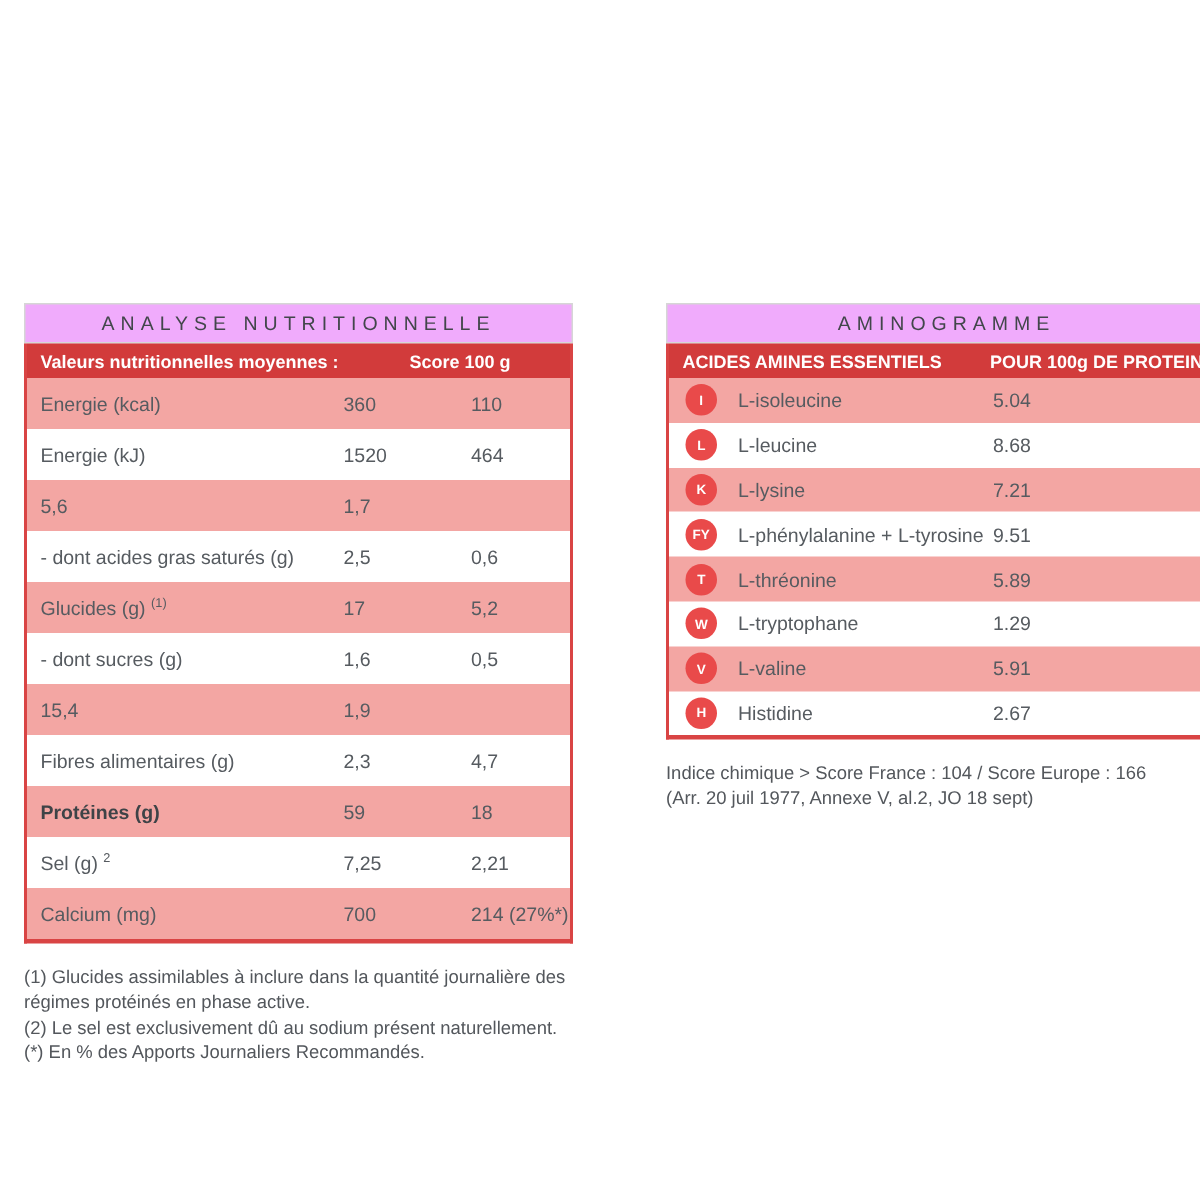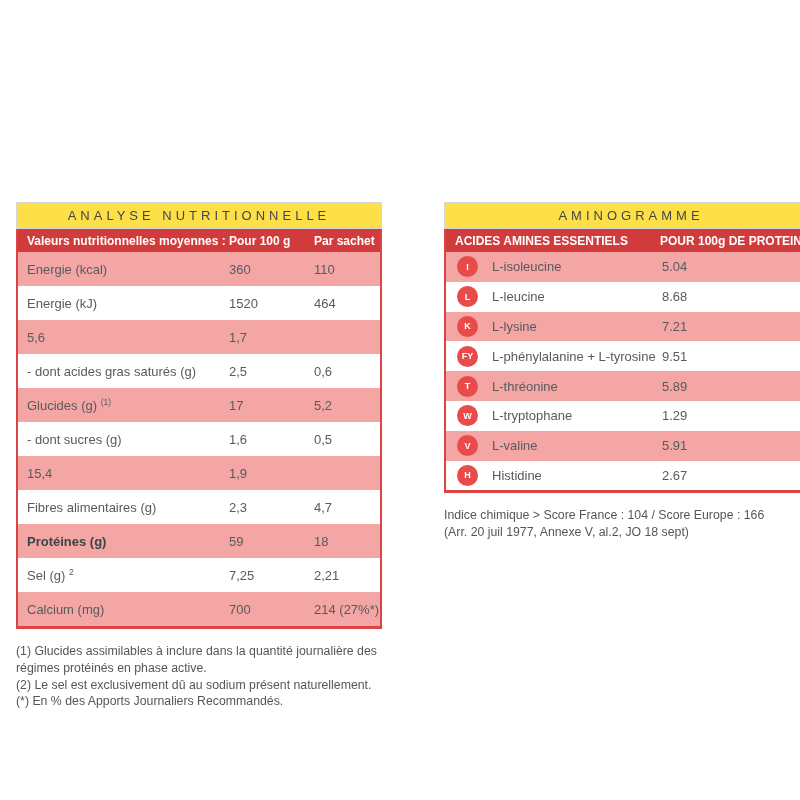--- a/index.html
+++ b/index.html
@@ -8,28 +8,28 @@
   }
   *{box-sizing:border-box;}
   html,body{margin:0;padding:0;background:#ffffff;}
   body{width:800px;height:800px;font-family:"Liberation Sans",sans-serif;}
   .canvas{position:relative;width:800px;height:800px;background:#fff;overflow:hidden;}
 
   .tbl{position:absolute;top:202px;}
   .tbl.left{left:16px;width:366px;}
   .tbl.right{left:412px;width:374px;margin-left:32px;}
 
-  .title-box{height:27px;border:1px solid #d6d6d6;background:#fde047;display:flex;align-items:center;justify-content:center;
+  .title-box{height:27px;border:1px solid #d6d6d6;background:#f0abfc;display:flex;align-items:center;justify-content:center;
     font-size:13px;font-weight:500;letter-spacing:4px;color:var(--title-text);}
 
   .tbl-body{border-left:2px solid var(--border-red);border-right:2px solid var(--border-red);border-bottom:3px solid var(--border-red);}
 
   .thead{display:grid;align-items:center;height:23px;background:var(--header-red);color:#fff;
     font-size:12px;font-weight:bold;white-space:nowrap;}
-  .left .thead{grid-template-columns:202px 85px 1fr;padding-left:9px;}
+  .left .thead{grid-template-columns:202px 85px 1fr;padding-left:9px;gap:44px;}
   .right .thead{grid-template-columns:205px 1fr;padding-left:9px;}
 
   .left .row{display:grid;grid-template-columns:202px 85px 1fr;align-items:center;height:34px;
     padding-left:9px;font-size:13px;color:var(--body-text);white-space:nowrap;}
   .right .row{display:grid;grid-template-columns:35px 170px 1fr;align-items:center;height:29.8px;
     padding-left:11px;font-size:13px;color:var(--body-text);white-space:nowrap;}
   .rows .row:nth-child(odd){background:var(--row-pink);}
   .row .lbl.bold{font-weight:bold;color:#3e4347;}
   sup{font-size:8.5px;line-height:0;}
 
@@ -41,21 +41,21 @@
 </head>
 <body>
 
 <div class="canvas">
 
   <section class="tbl left">
     <div class="title-box">ANALYSE NUTRITIONNELLE</div>
     <div class="tbl-body">
       <div class="thead">
         <span>Valeurs nutritionnelles moyennes :</span>
-        <span>Pour 100 g</span>
+        <span>Score 100 g</span>
         <span>Par sachet</span>
       </div>
       <div class="rows" id="left-rows">
   <div class="row">
     <span class="lbl"><span class="lbl-text">Energie (kcal)</span><sup></sup></span>
     <span class="v1">360</span>
     <span class="v2">110</span>
   </div>
 
   <div class="row">

